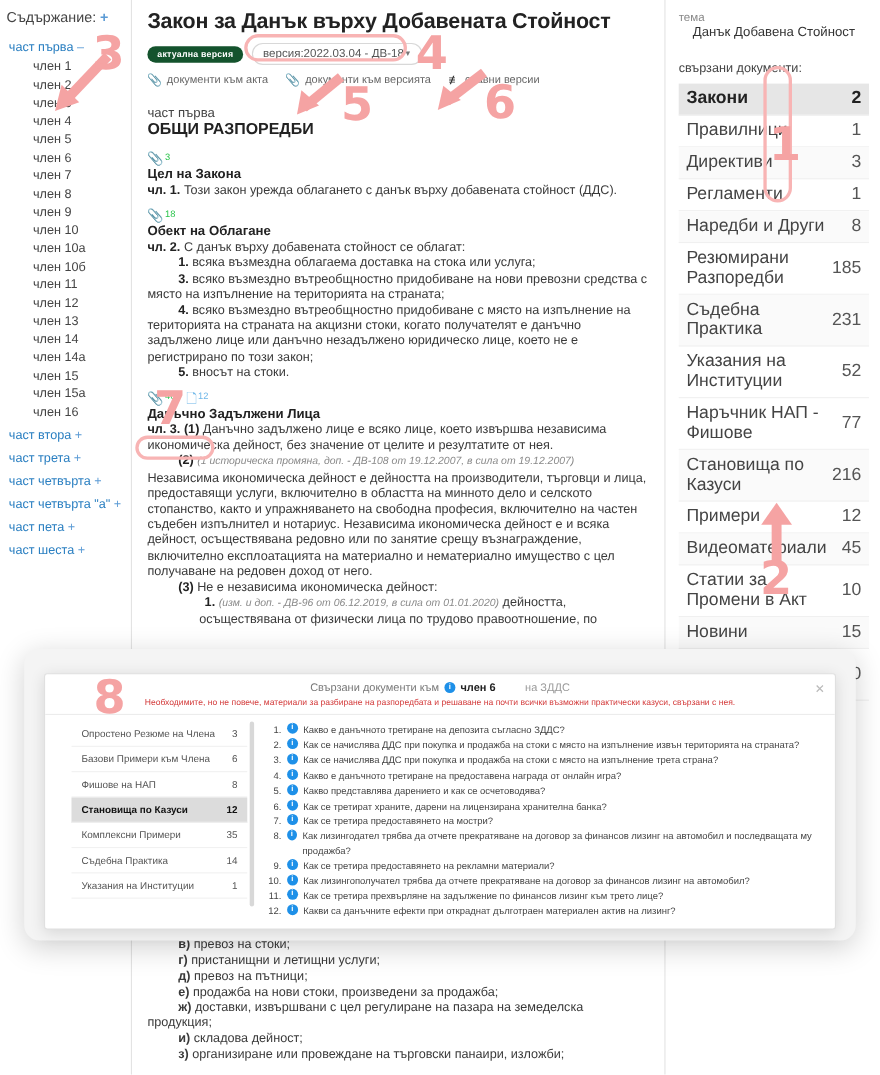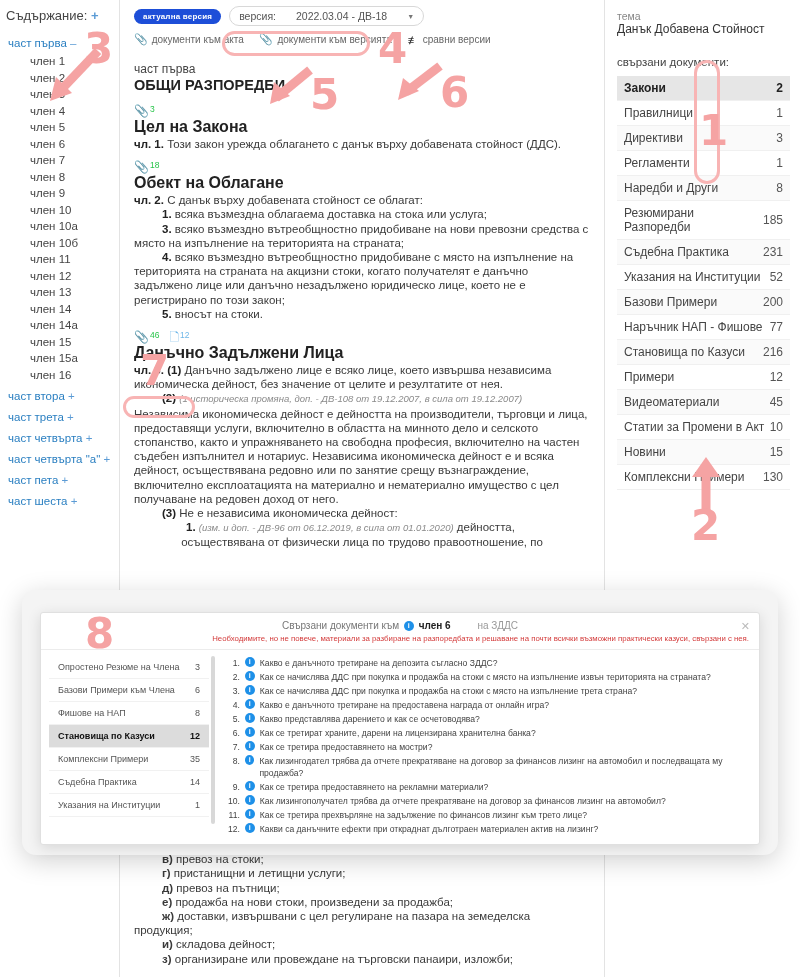--- a/index.html
+++ b/index.html
@@ -38,65 +38,65 @@
     position:relative;
     height:977px;
     overflow:hidden;
   }
   h1#title {
     font-size:19.5px; font-weight:bold; color:#222;
     margin:2px 0 8px 0; letter-spacing:-0.2px; white-space:nowrap;
   }
   .verline { display:flex; align-items:center; gap:8px; margin-bottom:7px; }
   .badge-current {
-    background:#1d4ed8; color:#fff; font-size:8px; font-weight:bold;
+    background:#14532d; color:#fff; font-size:8px; font-weight:bold;
     padding:3px 9px; border-radius:9px; letter-spacing:0.2px;
   }
   .version-select {
     border:1px solid #d8d8d8; border-radius:12px;
     font-size:10.5px; color:#555; padding:3px 9px;
-    display:flex; align-items:center; gap:20px; background:#fff;
+    display:flex; align-items:center; gap:0; background:#fff;
   }
   .version-select .caret { font-size:7px; color:#777; }
   .toolbar { display:flex; gap:16px; align-items:center; margin-bottom:16px; }
   .tool { display:flex; align-items:center; gap:4px; font-size:10px; color:#666; }
   .clip-ic { color:#777; font-size:11px; transform: rotate(0deg); }
   .cmp-ic { font-size:11px; color:#333; font-weight:bold; }
 
   .part-label { font-size:12px; color:#444; margin-bottom:1px; }
   .part-title { font-size:14.5px; font-weight:bold; color:#222; margin-bottom:12px; }
 
   .attach-row { display:flex; align-items:flex-start; gap:10px; margin:10px 0 1px 0; }
   .attach { display:inline-flex; align-items:flex-start; gap:1px; }
   .attach .ic { font-size:12px; line-height:12px; }
   .attach .ic.green { color:#28c44a; }
   .attach .ic.blue  { color:#6fb7e8; }
   .attach .cnt { font-size:8.5px; line-height:9px; }
   .attach .cnt.green { color:#28c44a; }
   .attach .cnt.blue  { color:#6fb7e8; }
 
-  .art-head { font-size:16px; font-weight:bold; color:#222; margin:1px 0 1px 0; }
+  .art-head { font-size:12px; font-weight:bold; color:#222; margin:1px 0 1px 0; }
   p.body { font-size:11.5px; line-height:14.2px; color:#3a3a3a; margin:0 0 0 0; text-align:left; }
   p.body .n { font-weight:bold; color:#222; }
   .indent { text-indent:28px; }
   .hist { font-style:italic; font-size:9.5px; color:#8a8a8a; }
 
   
   .faded1 { color:#9d9d9d; }
   .faded2 { color:#c8c8c8; }
   .faded3 { color:#e0e0e0; }
 
   
   #rail { width:195px; flex:0 0 195px; padding:10px 10px 0 12px; height:977px; }
   .rail-lbl { font-size:10.5px; color:#888; }
-  .rail-topic { font-size:12px; color:#333; margin-bottom:20px; }
+  .rail-topic { font-size:12px; color:#333; margin-bottom:20px;text-align:center; }
   .rail-sub { font-size:11.5px; color:#444; margin-bottom:8px; }
   .rail-row {
     display:flex; justify-content:space-between; align-items:center;
-    font-size:12px; color:#444;
+    font-size:16px; color:#444;
     padding:5px 7px; border-bottom:1px solid #f0f0f0;
   }
   .rail-row.alt { background:#fafafa; }
   .rail-row.head { background:#e6e6e6; font-weight:bold; color:#222; }
   .rail-row .cnt { color:#555; }
   .rail-row.head .cnt { font-weight:bold; color:#222; }
 
   
   #modal-wrap {
     position:absolute; left:22px; top:590px; width:756px; height:265px;
@@ -117,23 +117,23 @@
   .modal-head { padding:7px 10px 6px 10px; border-bottom:1px solid #ececec; position:relative; }
   .modal-title { text-align:center; font-size:10px; color:#777; }
   .modal-title b { color:#222; }
   .modal-title .grey { color:#999;margin-left:24px; }
   .info-dot {
     display:inline-flex; align-items:center; justify-content:center;
     width:10px; height:10px; border-radius:50%;
     background:#1e90e8; color:#fff; font-size:7px; font-weight:bold;
     vertical-align:middle; margin:0 2px; line-height:10px;
   }
-  .modal-sub { text-align:right; font-size:7.8px; color:#d33a3a; margin-top:3px; }
+  .modal-sub { text-align:center; font-size:7.8px; color:#d33a3a; margin-top:3px; }
   .modal-x { position:absolute; right:9px; top:7px; color:#bbb; font-size:11px; }
-  .modal-body { flex:1 1 auto; display:flex; min-height:0; }
+  .modal-body { flex:1 1 auto; display:flex; min-height:0;padding-left:16px; }
   .modal-side { width:168px; flex:0 0 168px; padding:6px 0 0 8px; overflow:hidden; }
   .side-row {
     display:flex; justify-content:space-between; align-items:center;
     font-size:9px; color:#555; padding:6px 9px; border-bottom:1px solid #f1f1f1;
   }
   .side-row.active { background:#dcdcdc; font-weight:bold; color:#111; }
   .side-scroll {
     width:4px; background:#d8d8d8; border-radius:2px; margin:6px 6px 20px 2px;
   }
   .modal-list { flex:1 1 auto; padding:7px 12px 0 4px; }
@@ -193,20 +193,21 @@
         <div class="toc-part"><span>част втора</span> <span class="sign">+</span></div>
         <div class="toc-part"><span>част трета</span> <span class="sign">+</span></div>
         <div class="toc-part"><span>част четвърта</span> <span class="sign">+</span></div>
         <div class="toc-part"><span>част четвърта "а"</span> <span class="sign">+</span></div>
         <div class="toc-part"><span>част пета</span> <span class="sign">+</span></div>
         <div class="toc-part"><span>част шеста</span> <span class="sign">+</span></div>
       </div>
   </div>
 
   <div id="doc">
+    <h1 id="title">Закон за Данък върху Добавената Стойност</h1>
 
     <div class="verline">
       <span class="badge-current">актуална версия</span>
       <span class="version-select">
         <span>версия:</span>
         <span>2022.03.04 - ДВ-18</span>
         <span class="caret">▼</span>
       </span>
     </div>
 
@@ -312,24 +313,20 @@
           <span class="cnt">185</span>
         </div>
         <div class="rail-row alt">
           <span>Съдебна Практика</span>
           <span class="cnt">231</span>
         </div>
         <div class="rail-row">
           <span>Указания на Институции</span>
           <span class="cnt">52</span>
         </div>
-        <div class="rail-row alt">
-          <span>Базови Примери</span>
-          <span class="cnt">200</span>
-        </div>
         <div class="rail-row">
           <span>Наръчник НАП - Фишове</span>
           <span class="cnt">77</span>
         </div>
         <div class="rail-row alt">
           <span>Становища по Казуси</span>
           <span class="cnt">216</span>
         </div>
         <div class="rail-row">
           <span>Примери</span>

